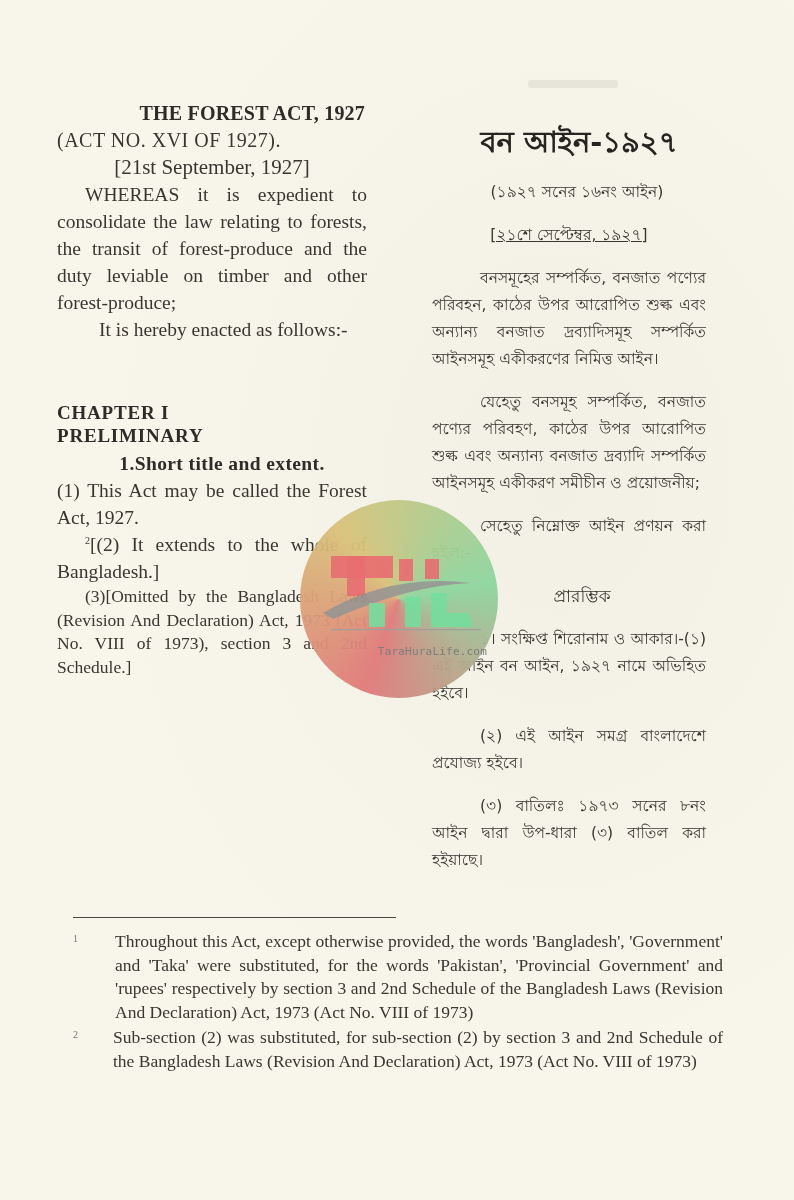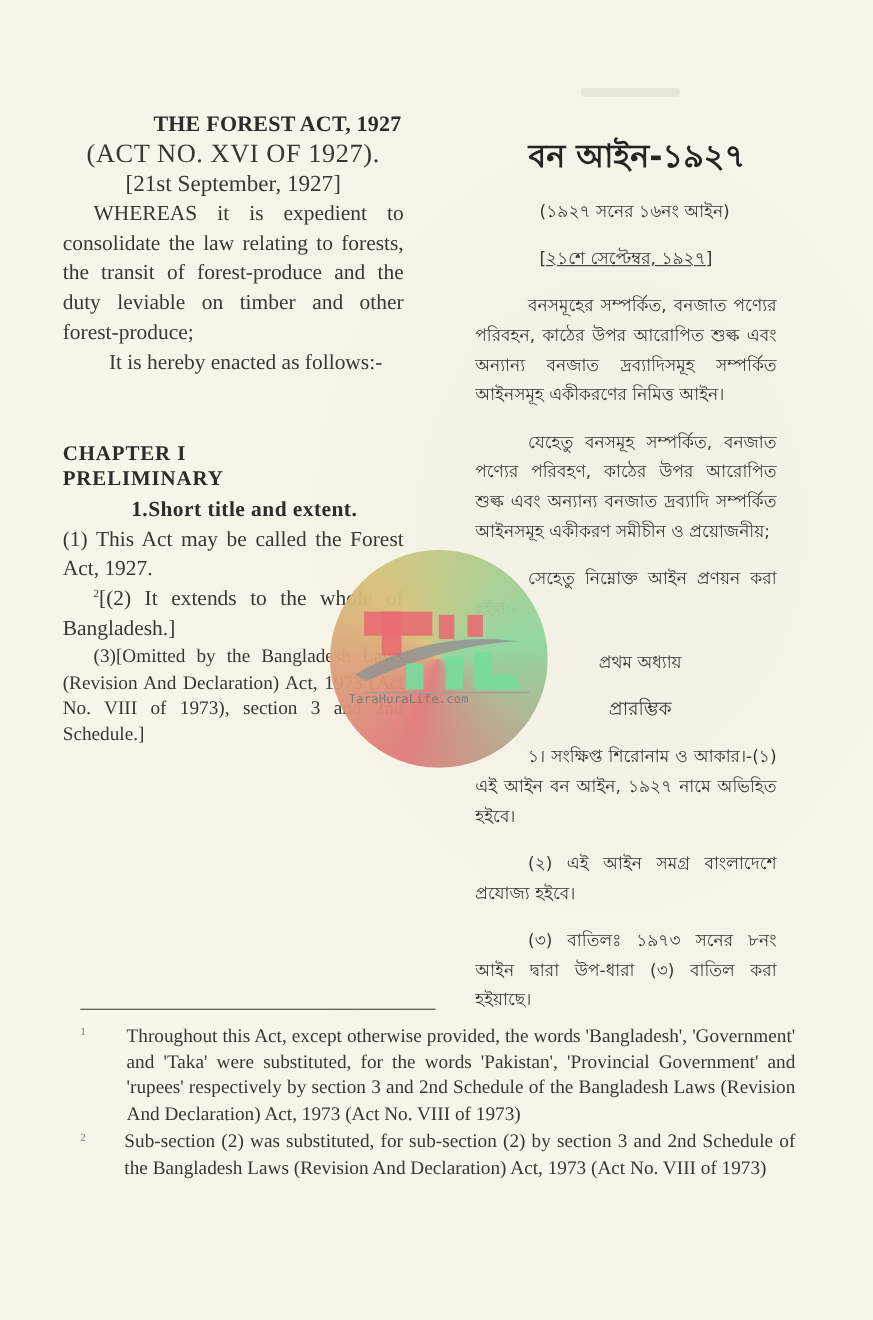--- a/index.html
+++ b/index.html
@@ -43,22 +43,22 @@
     }
     .col-en .title {
       font-weight: bold;
       text-align: right;
       font-size: 20px;
       letter-spacing: 0.2px;
       color: #2e2b28;
       margin-right: 2px;
     }
     .col-en .subtitle {
-      text-align: center;
-      font-size: 24px;
+      text-align: left;
+      font-size: 20px;
       letter-spacing: 0.5px;
     }
     .col-en .date {
       text-align: center;
       font-size: 21px;
     }
     .col-en p {
       margin: 0;
     }
     .indent { text-indent: 42px; }
@@ -180,23 +180,23 @@
       opacity: 0.95;
       pointer-events: none;
     }
     .watermark svg {
       position: absolute;
       left: 0; top: 0;
     }
     .wm-text {
       position: absolute;
       left: 16px;
-      top: 128px;
+      top: 144px;
       width: 170px;
-      text-align: left;
+      text-align: right;
       font-family: "DejaVu Sans Mono", monospace;
       font-size: 11px;
       color: #777;
       letter-spacing: 0.2px;
     }
   </style>
 </head>
 <body>
 
 <div class="page">
@@ -217,21 +217,20 @@
     <p class="indent-sm omitted">(3)[Omitted by the Bangladesh Laws (Revision And Declaration) Act, 1973 (Act No. VIII of 1973), section 3 and 2nd Schedule.]</p>
   </div>
 
   <div class="col-bn">
     <p class="title-bn">বন আইন-১৯২৭</p>
     <p class="sub-bn">(১৯২৭ সনের ১৬নং আইন)</p>
     <p class="date-bn">[২১শে সেপ্টেম্বর, ১৯২৭]</p>
     <p class="indent-bn">বনসমূহের সম্পর্কিত, বনজাত পণ্যের পরিবহন, কাঠের উপর আরোপিত শুল্ক এবং অন্যান্য বনজাত দ্রব্যাদিসমূহ সম্পর্কিত আইনসমূহ একীকরণের নিমিত্ত আইন।</p>
     <p class="indent-bn">যেহেতু বনসমূহ সম্পর্কিত, বনজাত পণ্যের পরিবহণ, কাঠের উপর আরোপিত শুল্ক এবং অন্যান্য বনজাত দ্রব্যাদি সম্পর্কিত আইনসমূহ একীকরণ সমীচীন ও প্রয়োজনীয়;</p>
     <p class="indent-bn">সেহেতু নিম্নোক্ত আইন প্রণয়ন করা হইল:-</p>
-    <p class="chap-bn">প্রথম অধ্যায়</p>
     <p class="prelim-bn">প্রারম্ভিক</p>
     <p class="indent-bn">১। সংক্ষিপ্ত শিরোনাম ও আকার।-(১) এই আইন বন আইন, ১৯২৭ নামে অভিহিত হইবে।</p>
     <p class="indent-bn">(২) এই আইন সমগ্র বাংলাদেশে প্রযোজ্য হইবে।</p>
     <p class="indent-bn">(৩) বাতিলঃ ১৯৭৩ সনের ৮নং আইন দ্বারা উপ-ধারা (৩) বাতিল করা হইয়াছে।</p>
   </div>
 
   <div class="footnote-rule"></div>
   <div class="footnotes">
     <p class="footnote">
       <span class="fn-mark">1</span>

